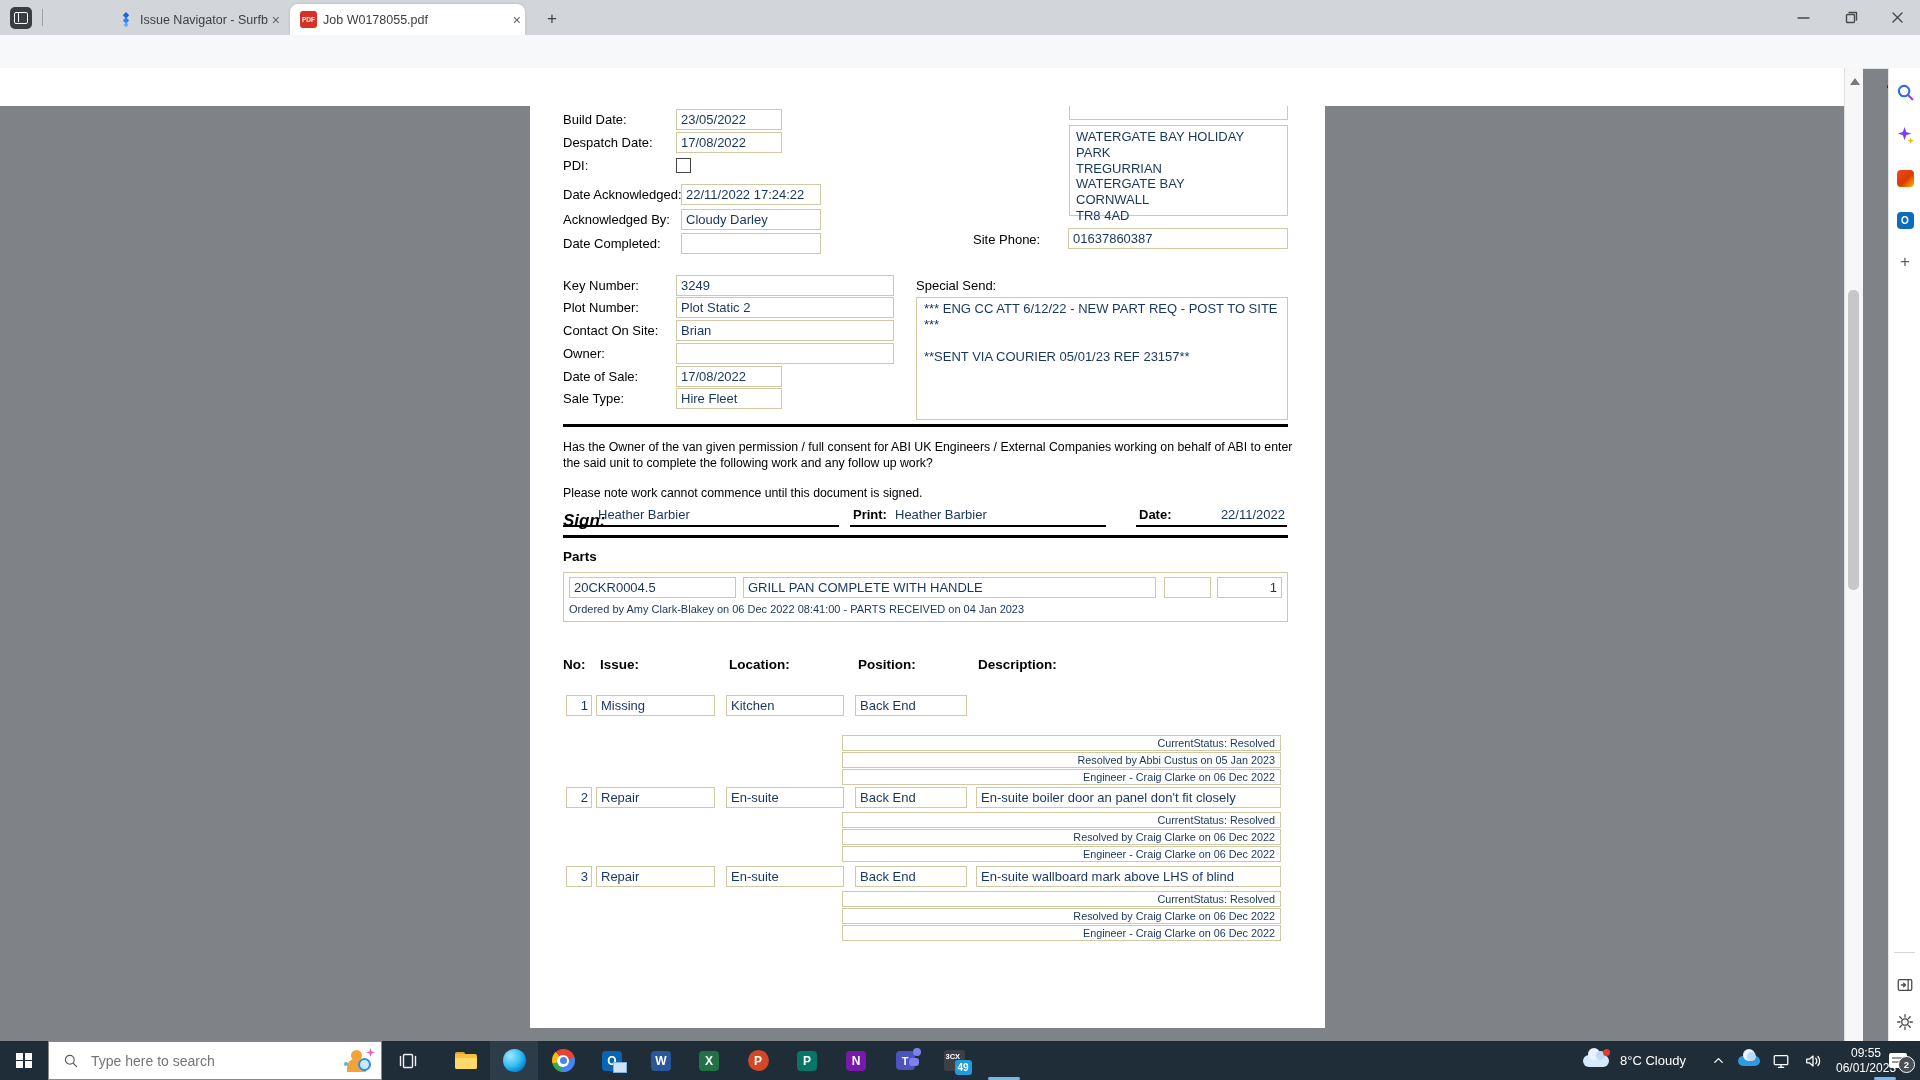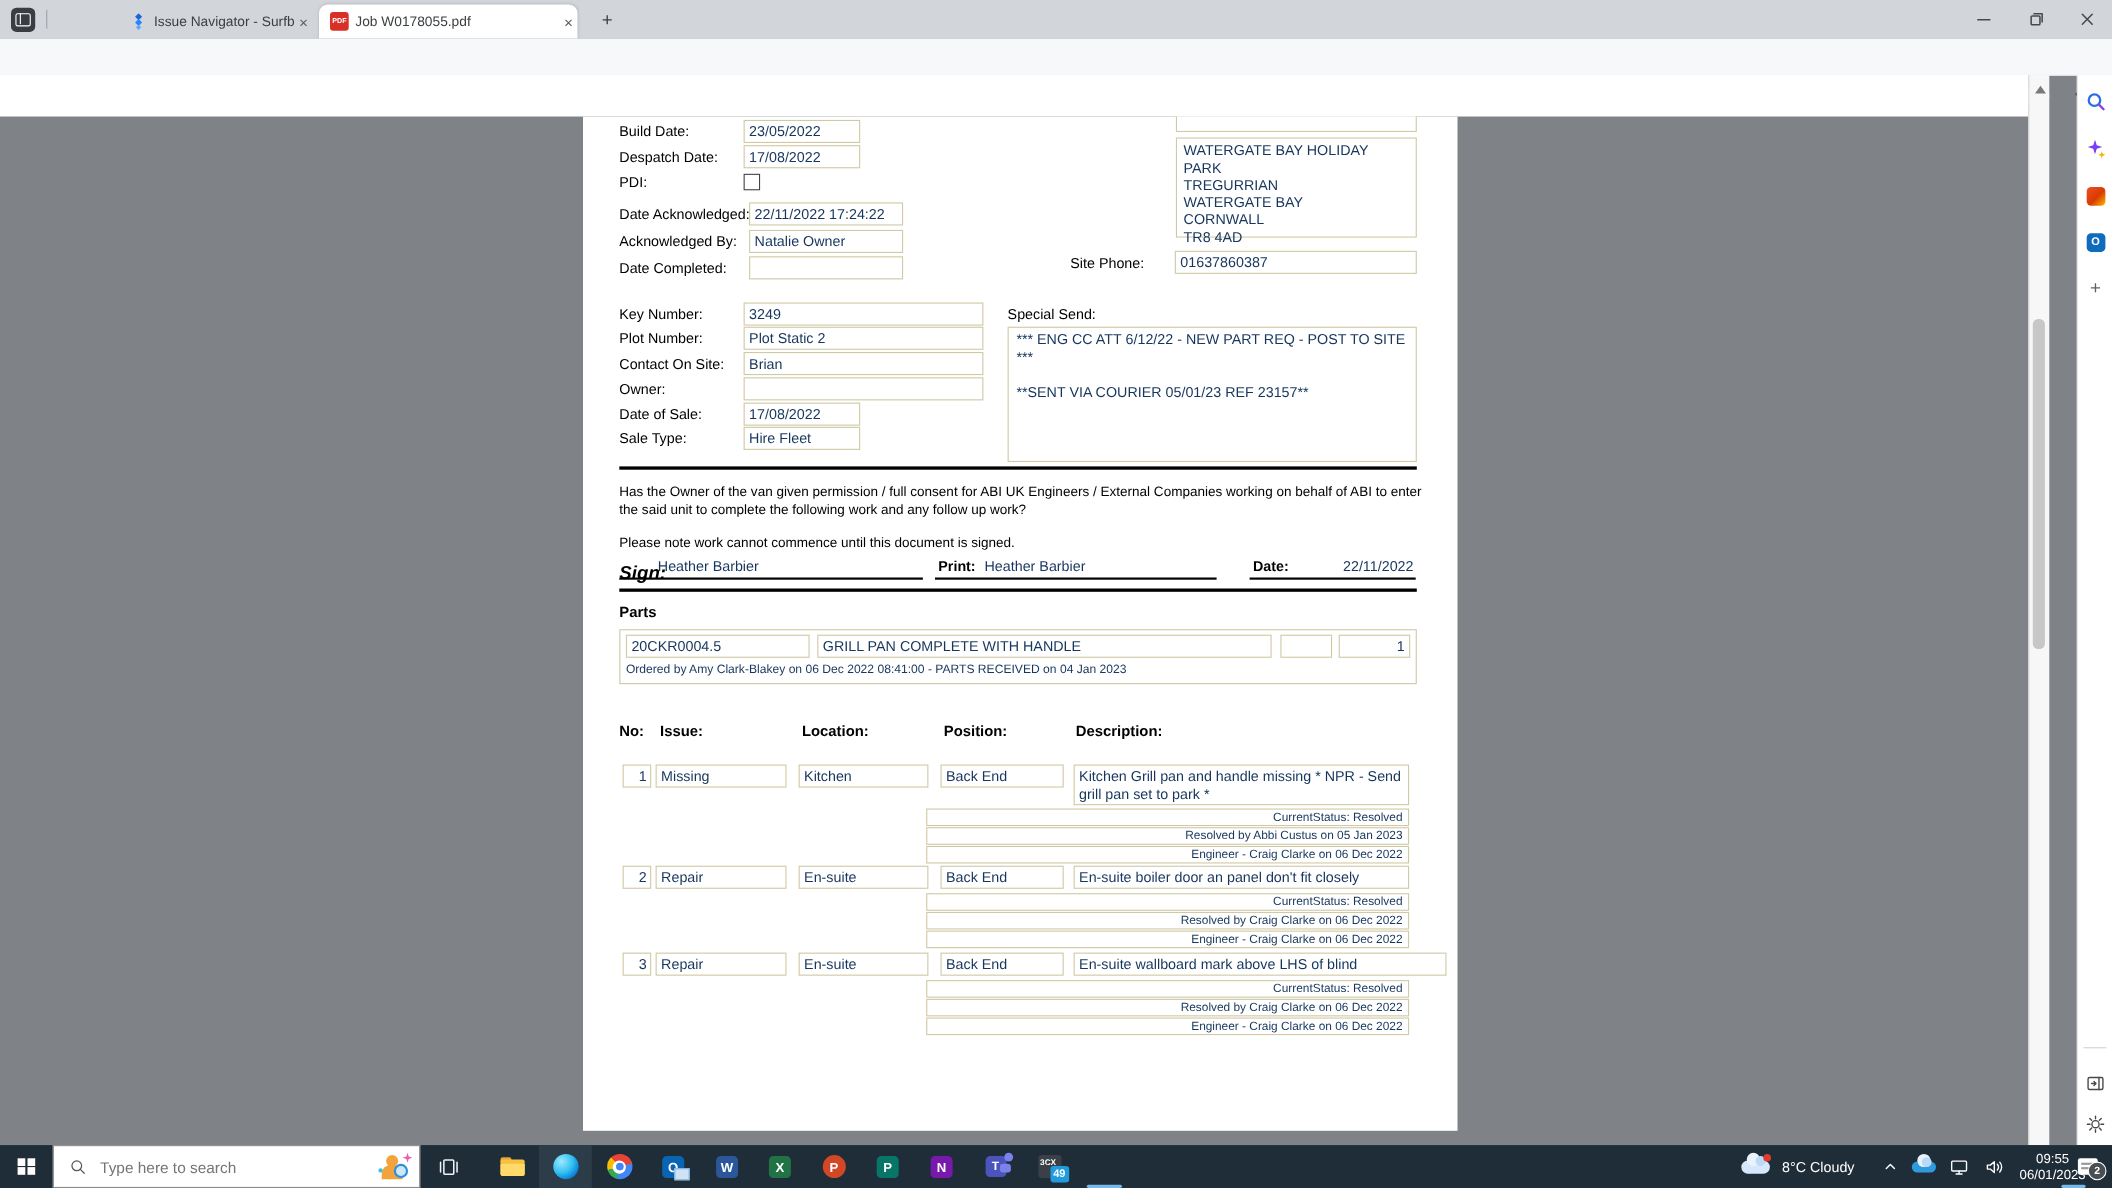--- a/index.html
+++ b/index.html
@@ -336,21 +336,21 @@
   <div class="lbl" style="left:33px;top:29px;">Despatch Date:</div>
   <div class="fld" style="left:146px;top:26px;width:106px;height:21px;">17/08/2022</div>
 
   <div class="lbl" style="left:33px;top:52px;">PDI:</div>
   <div class="abs" style="left:146px;top:52px;width:13px;height:13px;border:1.5px solid #444;background:#fff;"></div>
 
   <div class="lbl" style="left:33px;top:81px;">Date Acknowledged:</div>
   <div class="fld" style="left:151px;top:78px;width:140px;height:21px;">22/11/2022 17:24:22</div>
 
   <div class="lbl" style="left:33px;top:106px;">Acknowledged By:</div>
-  <div class="fld" style="left:151px;top:103px;width:140px;height:21px;">Natalie Owner</div>
+  <div class="fld" style="left:151px;top:103px;width:140px;height:21px;">Cloudy Darley</div>
 
   <div class="lbl" style="left:33px;top:130px;">Date Completed:</div>
   <div class="fld" style="left:151px;top:127px;width:140px;height:21px;"></div>
 
   <div class="box" style="left:539px;top:-12px;width:219px;height:26px;"></div>
   <div class="box" style="left:539px;top:19px;width:219px;height:91px;font-size:13px;line-height:15.8px;padding:3px 6px;">
     <div>WATERGATE BAY HOLIDAY PARK</div>
     <div>TREGURRIAN</div>
     <div>WATERGATE BAY</div>
     <div>CORNWALL</div>
@@ -415,39 +415,38 @@
   <div class="blbl" style="left:33px;top:551px;">No:</div>
   <div class="blbl" style="left:70px;top:551px;">Issue:</div>
   <div class="blbl" style="left:199px;top:551px;">Location:</div>
   <div class="blbl" style="left:328px;top:551px;">Position:</div>
   <div class="blbl" style="left:448px;top:551px;">Description:</div>
 
   <div class="fld" style="left:36px;top:589px;width:26px;height:21px;text-align:right;padding:0 3px;">1</div>
   <div class="fld" style="left:66px;top:589px;width:119px;height:21px;">Missing</div>
   <div class="fld" style="left:196px;top:589px;width:118px;height:21px;">Kitchen</div>
   <div class="fld" style="left:325px;top:589px;width:112px;height:21px;">Back End</div>
-  <div class="fld" style="left:446px;top:589px;width:305px;height:37px;white-space:normal;line-height:16px;padding:2px 4px;">Kitchen Grill pan and handle missing * NPR - Send grill pan set to park  *</div>
   <div class="sline" style="left:312px;top:629px;width:439px;">CurrentStatus: Resolved</div>
   <div class="sline" style="left:312px;top:646px;width:439px;">Resolved by Abbi Custus on 05 Jan 2023</div>
   <div class="sline" style="left:312px;top:663px;width:439px;">Engineer - Craig Clarke on 06 Dec 2022</div>
 
   <div class="fld" style="left:36px;top:681px;width:26px;height:21px;text-align:right;padding:0 3px;">2</div>
   <div class="fld" style="left:66px;top:681px;width:119px;height:21px;">Repair</div>
   <div class="fld" style="left:196px;top:681px;width:118px;height:21px;">En-suite</div>
   <div class="fld" style="left:325px;top:681px;width:112px;height:21px;">Back End</div>
   <div class="fld" style="left:446px;top:681px;width:305px;height:21px;">En-suite boiler door an panel don't fit closely</div>
   <div class="sline" style="left:312px;top:706px;width:439px;">CurrentStatus: Resolved</div>
   <div class="sline" style="left:312px;top:723px;width:439px;">Resolved by Craig Clarke on 06 Dec 2022</div>
   <div class="sline" style="left:312px;top:740px;width:439px;">Engineer - Craig Clarke on 06 Dec 2022</div>
 
   <div class="fld" style="left:36px;top:760px;width:26px;height:21px;text-align:right;padding:0 3px;">3</div>
   <div class="fld" style="left:66px;top:760px;width:119px;height:21px;">Repair</div>
   <div class="fld" style="left:196px;top:760px;width:118px;height:21px;">En-suite</div>
   <div class="fld" style="left:325px;top:760px;width:112px;height:21px;">Back End</div>
-  <div class="fld" style="left:446px;top:760px;width:339px;height:21px;">En-suite wallboard mark above LHS of blind</div>
+  <div class="fld" style="left:446px;top:760px;width:305px;height:21px;">En-suite wallboard mark above LHS of blind</div>
   <div class="sline" style="left:312px;top:785px;width:439px;">CurrentStatus: Resolved</div>
   <div class="sline" style="left:312px;top:802px;width:439px;">Resolved by Craig Clarke on 06 Dec 2022</div>
   <div class="sline" style="left:312px;top:819px;width:439px;">Engineer - Craig Clarke on 06 Dec 2022</div>
 </div>
 
 <div class="abs taskbar"></div>
 
 <div class="abs tb-ico" style="left:0;">
   <div class="winlogo">
       <i></i>

